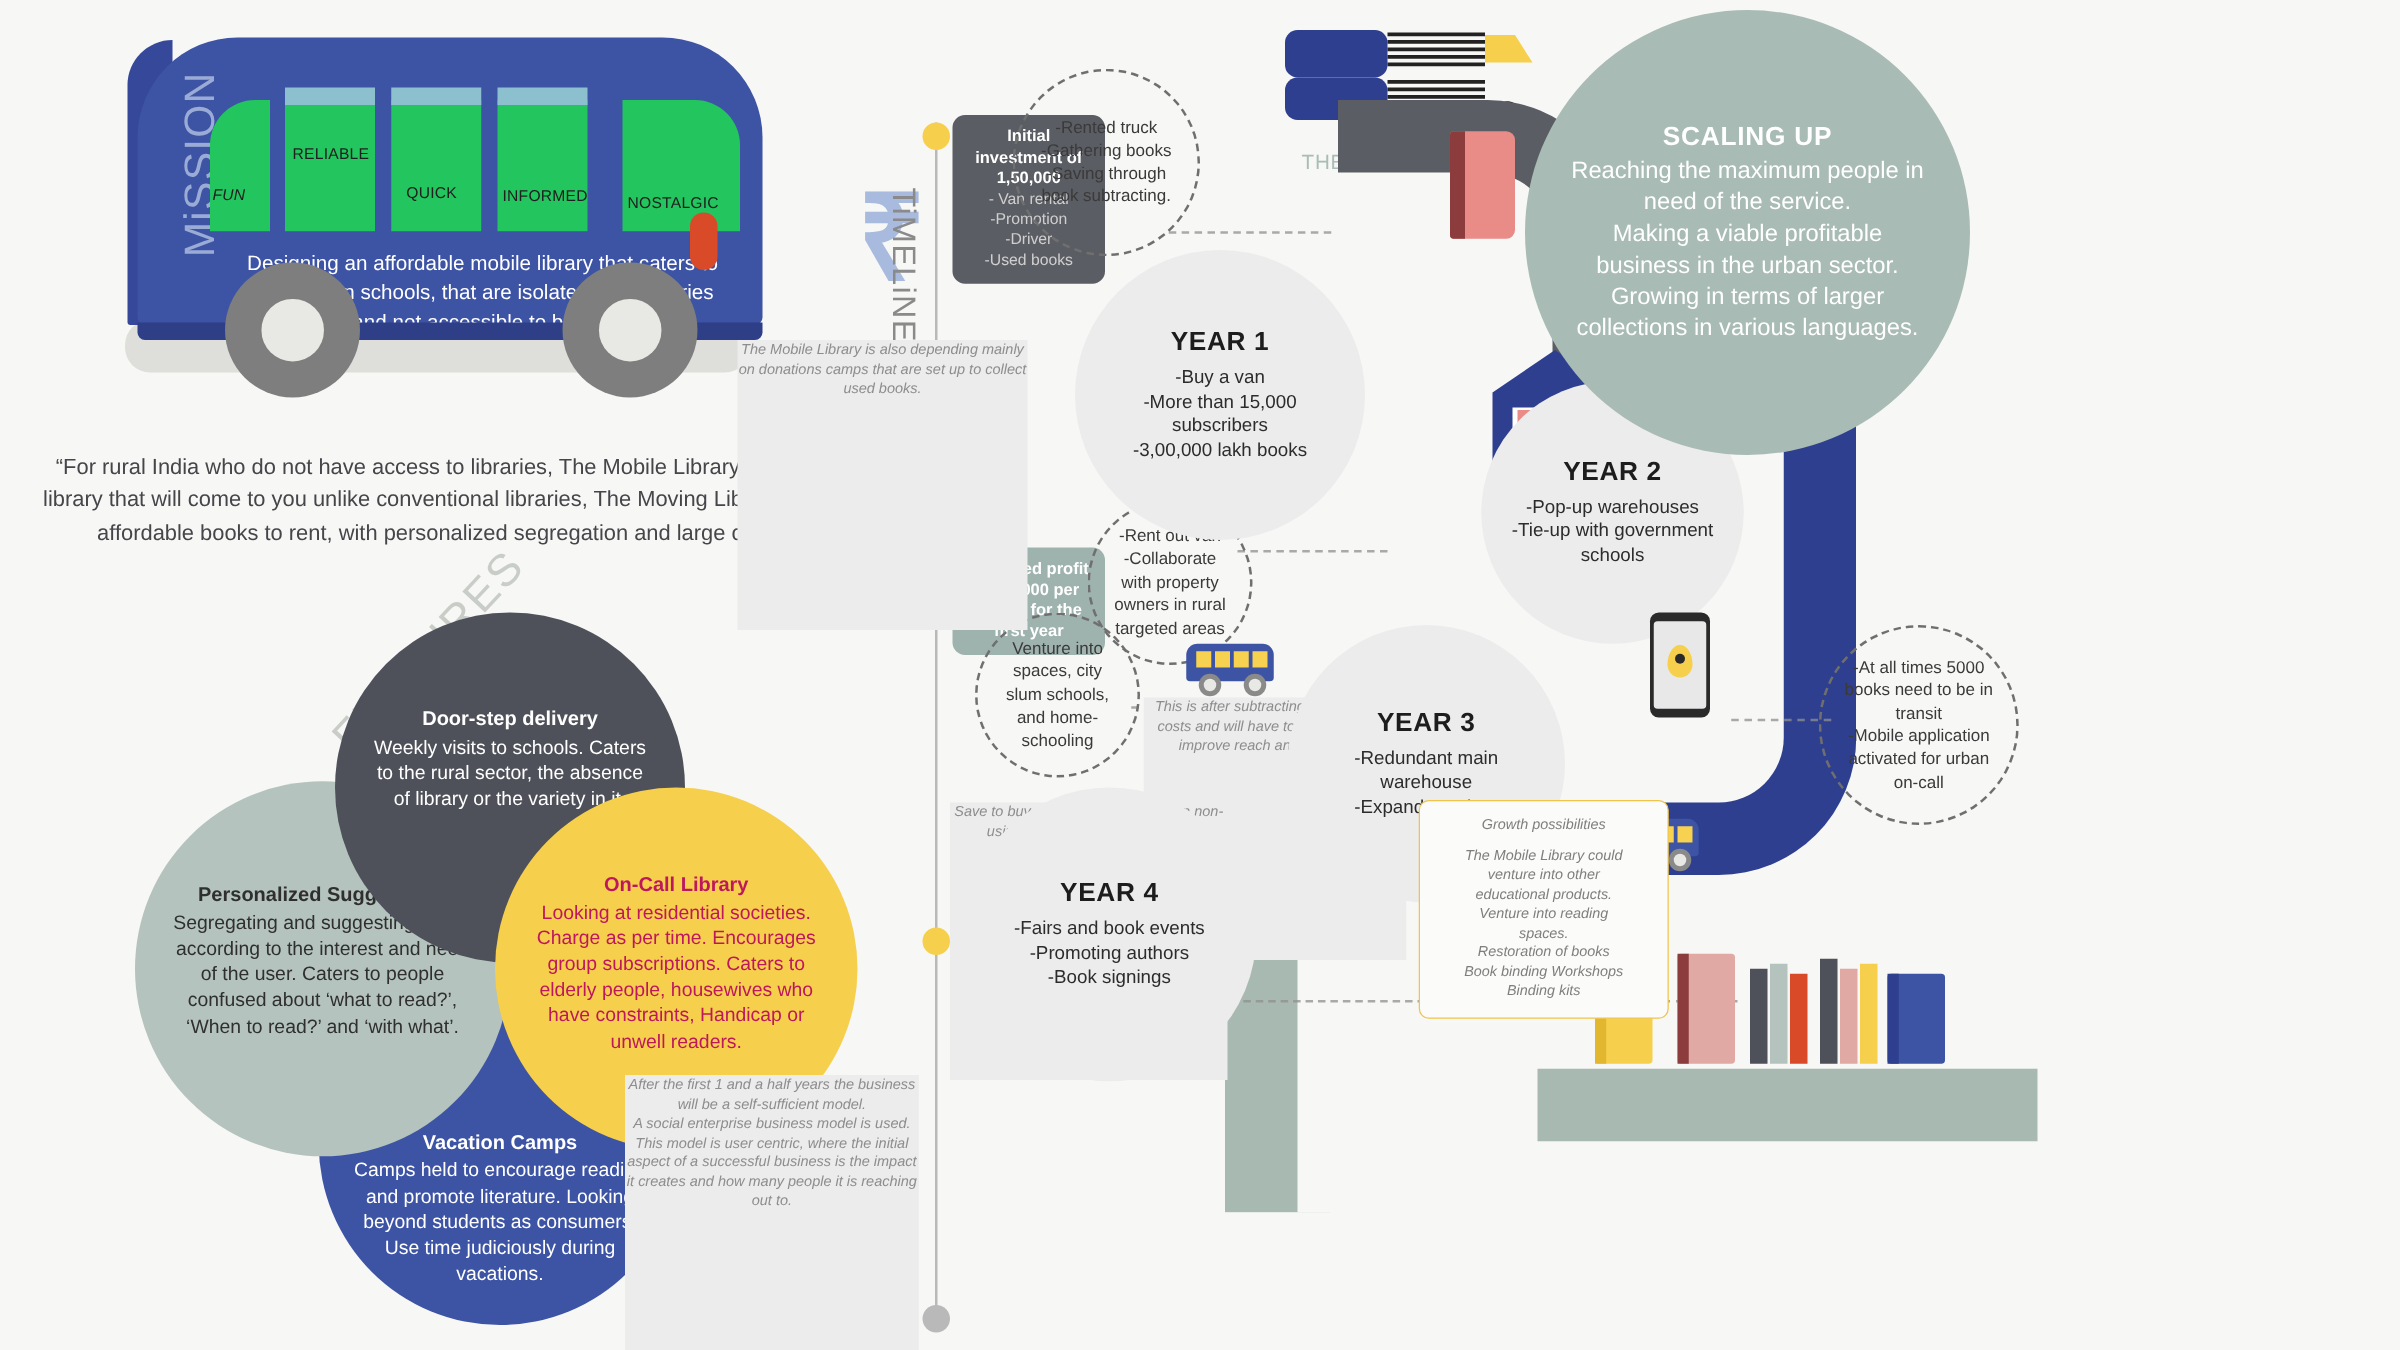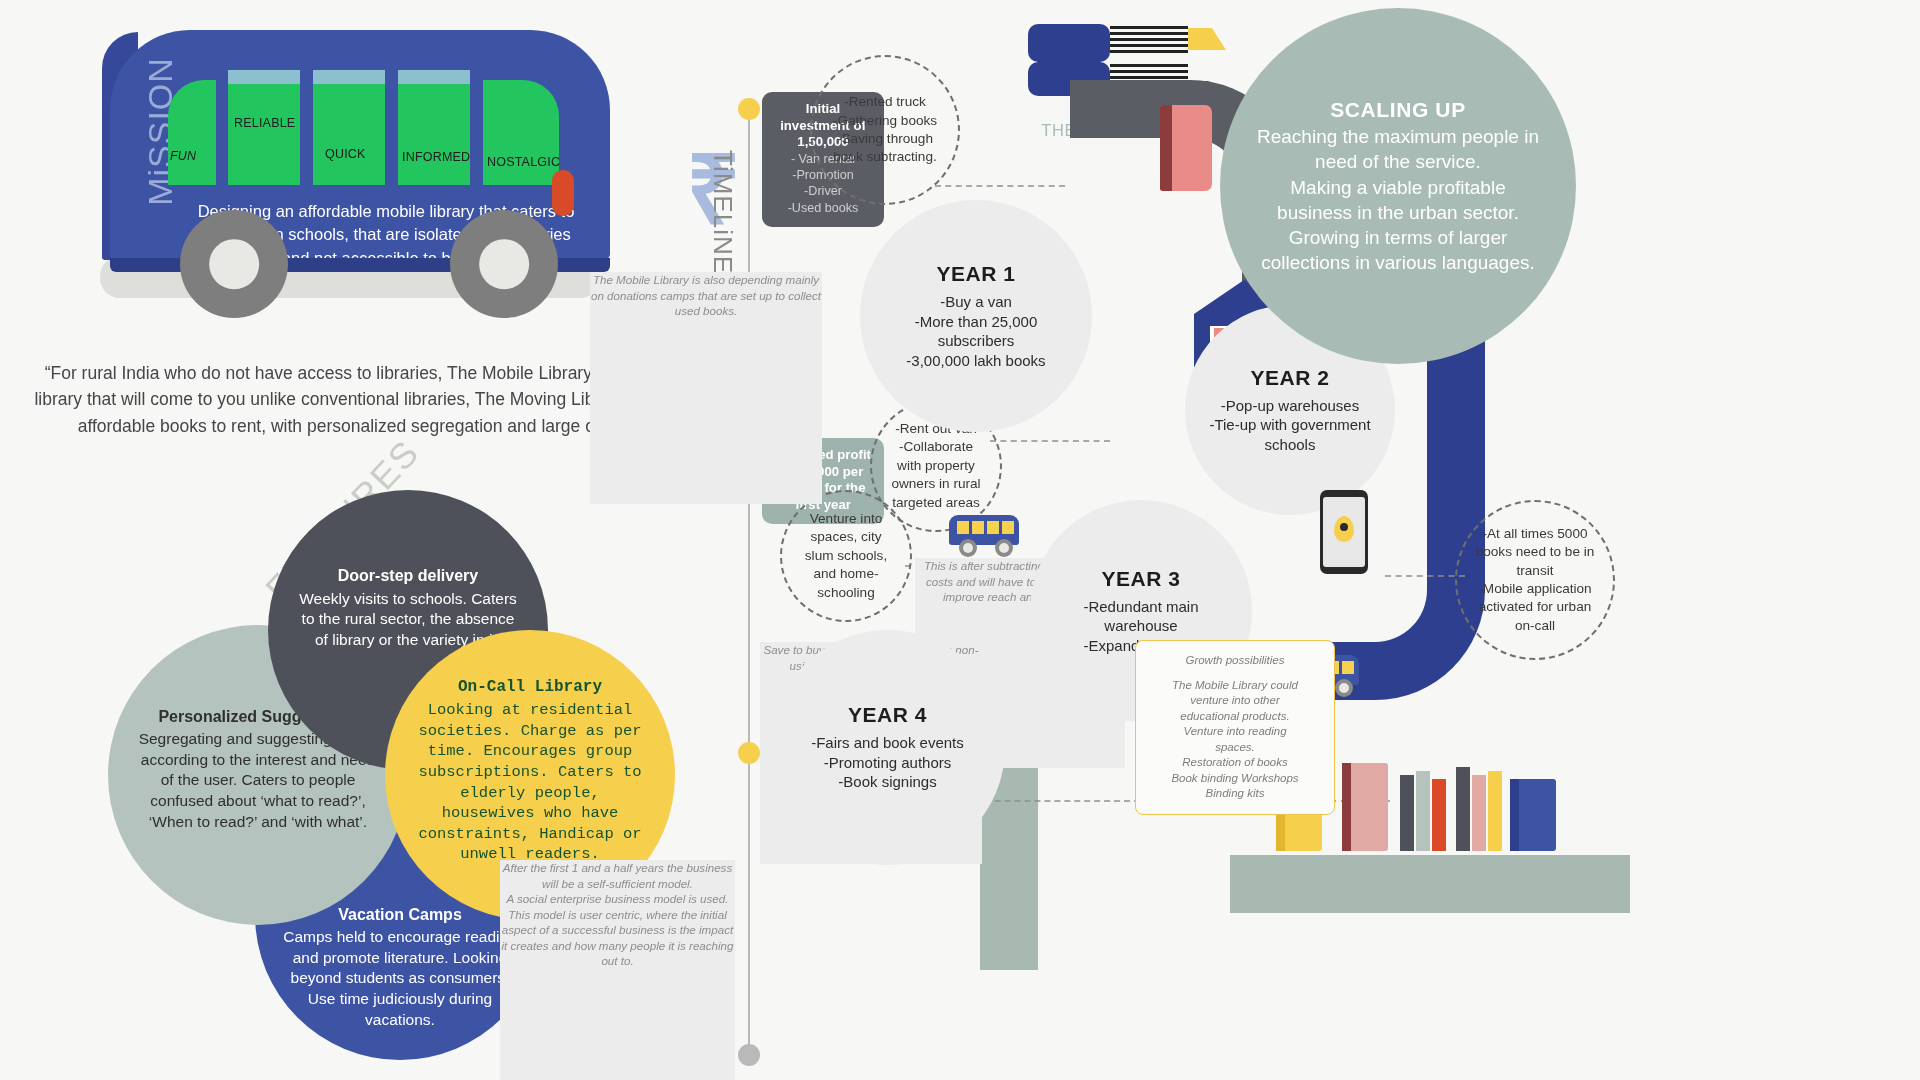--- a/index.html
+++ b/index.html
@@ -33,21 +33,21 @@
   }
   .win.w1 { left: 58px; width: 48px; border-radius: 36px 0 0 0; }
   .win.w1:before{content:"";position:absolute;left:-9px;top:-9px;width:57px;height:114px;
     background:#8cc0cf;border-radius:42px 0 0 0;z-index:-1;}
   .win.w2 { left: 118px; width: 72px; }
   .win.w2:before{content:"";position:absolute;left:0;top:-10px;width:72px;height:14px;background:#8cc0cf;}
   .win.w3 { left: 203px; width: 72px; }
   .win.w3:before{content:"";position:absolute;left:0;top:-10px;width:72px;height:14px;background:#8cc0cf;}
   .win.w4 { left: 288px; width: 72px; }
   .win.w4:before{content:"";position:absolute;left:0;top:-10px;width:72px;height:14px;background:#8cc0cf;}
-  .win.w5 { left: 373px; width: 76px; border-radius: 0 36px 0 0; text-align: right; }
+  .win.w5 { left: 388px; width: 94px; border-radius: 0 36px 0 0; text-align: right; }
   .win.w5:before{content:"";position:absolute;left:0;top:-10px;width:91px;height:115px;
     background:#8cc0cf;border-radius:0 45px 0 0;z-index:-1;}
   .win span {
     position: absolute; white-space: nowrap; font-size: 12.5px; color: #20201f;
     letter-spacing: .2px;
   }
   .win.w1 span { left: 2px; bottom: 22px; font-style: italic; }
   .win.w2 span { left: 6px; top: 36px; }
   .win.w3 span { left: 12px; bottom: 24px; }
   .win.w4 span { left: 4px; top: 36px; margin-top: 34px; }
@@ -80,22 +80,22 @@
   
   #features { left: 90px; top: 470px; width: 640px; height: 600px; }
   .fcircle { position: absolute; border-radius: 50%; display:flex; align-items:center;
     justify-content:center; text-align:center; padding: 0 26px; }
   .fcircle .t { font-size: 15.5px; line-height: 1.33; }
   .fcircle b { display:block; font-size:16px; margin-bottom:2px; }
   .c-door { left: 178px; top: 20px; width: 280px; height: 280px;
     background: #4e5159; color:#fff; z-index: 3; }
   .c-pers { left: 18px; top: 155px; width: 300px; height: 300px;
     background: #b4c3bd; color:#2f2f2f; z-index: 2; }
-  .c-call { left: 295px; top: 160px; width: 290px; height: 290px;
-    background: #f6cf4c; color:#14532d; z-index: 4; font-family: Liberation Mono, monospace; }
+  .c-call { left: 306px; top: 160px; width: 290px; height: 290px;
+    background: #f6cf4c; color:#be185d; z-index: 4; }
   .c-vac  { left: 165px; top: 300px; width: 290px; height: 290px;
     background: #3d53a4; color:#fff; z-index: 1; }
   .c-door .t { transform: translateY(-22px); }
   .c-pers .t { transform: translateY(-6px); }
   .c-call .t { transform: translateY(-4px); }
   .c-vac  .t { transform: translateY(52px); }
   .features-label {
     position:absolute; left: 150px; top: 30px; font-size: 36px; color:#c9cdc8;
     transform: rotate(-47deg); letter-spacing: 2px;
   }
@@ -433,21 +433,21 @@
 -Saving through book subtracting.</div>
     <div class="bubble b2" style="white-space: pre-line;">-Rent out van
 -Collaborate with property owners in rural targeted areas</div>
     <div class="bubble b3">Venture into spaces, city slum schools, and home-schooling</div>
     <div class="bubble b4" style="white-space: pre-line;">-At all times 5000 books need to be in transit
 -Mobile application activated for urban on-call</div>
 
     <div class="node n1">
       <span class="ttl">YEAR 1</span>
       <span class="bdy" style="white-space: pre-line;">-Buy a van
--More than 25,000 subscribers
+-More than 15,000 subscribers
 -3,00,000 lakh books</span>
     </div>
     <div class="node n2">
       <span class="ttl">YEAR 2</span>
       <span class="bdy" style="white-space: pre-line;">-Pop-up warehouses
 -Tie-up with government schools</span>
     </div>
     <div class="node n3">
       <span class="ttl">YEAR 3</span>
       <span class="bdy" style="white-space: pre-line;">-Redundant main warehouse

